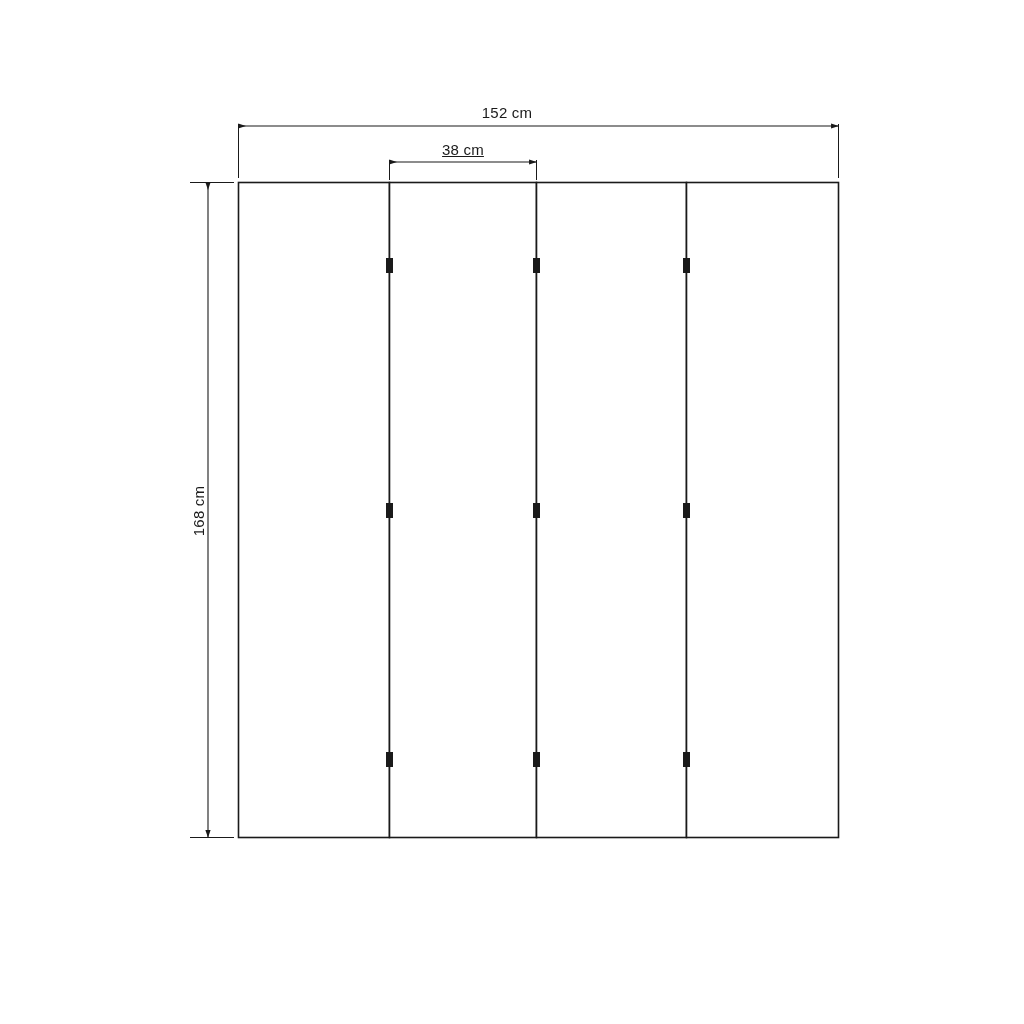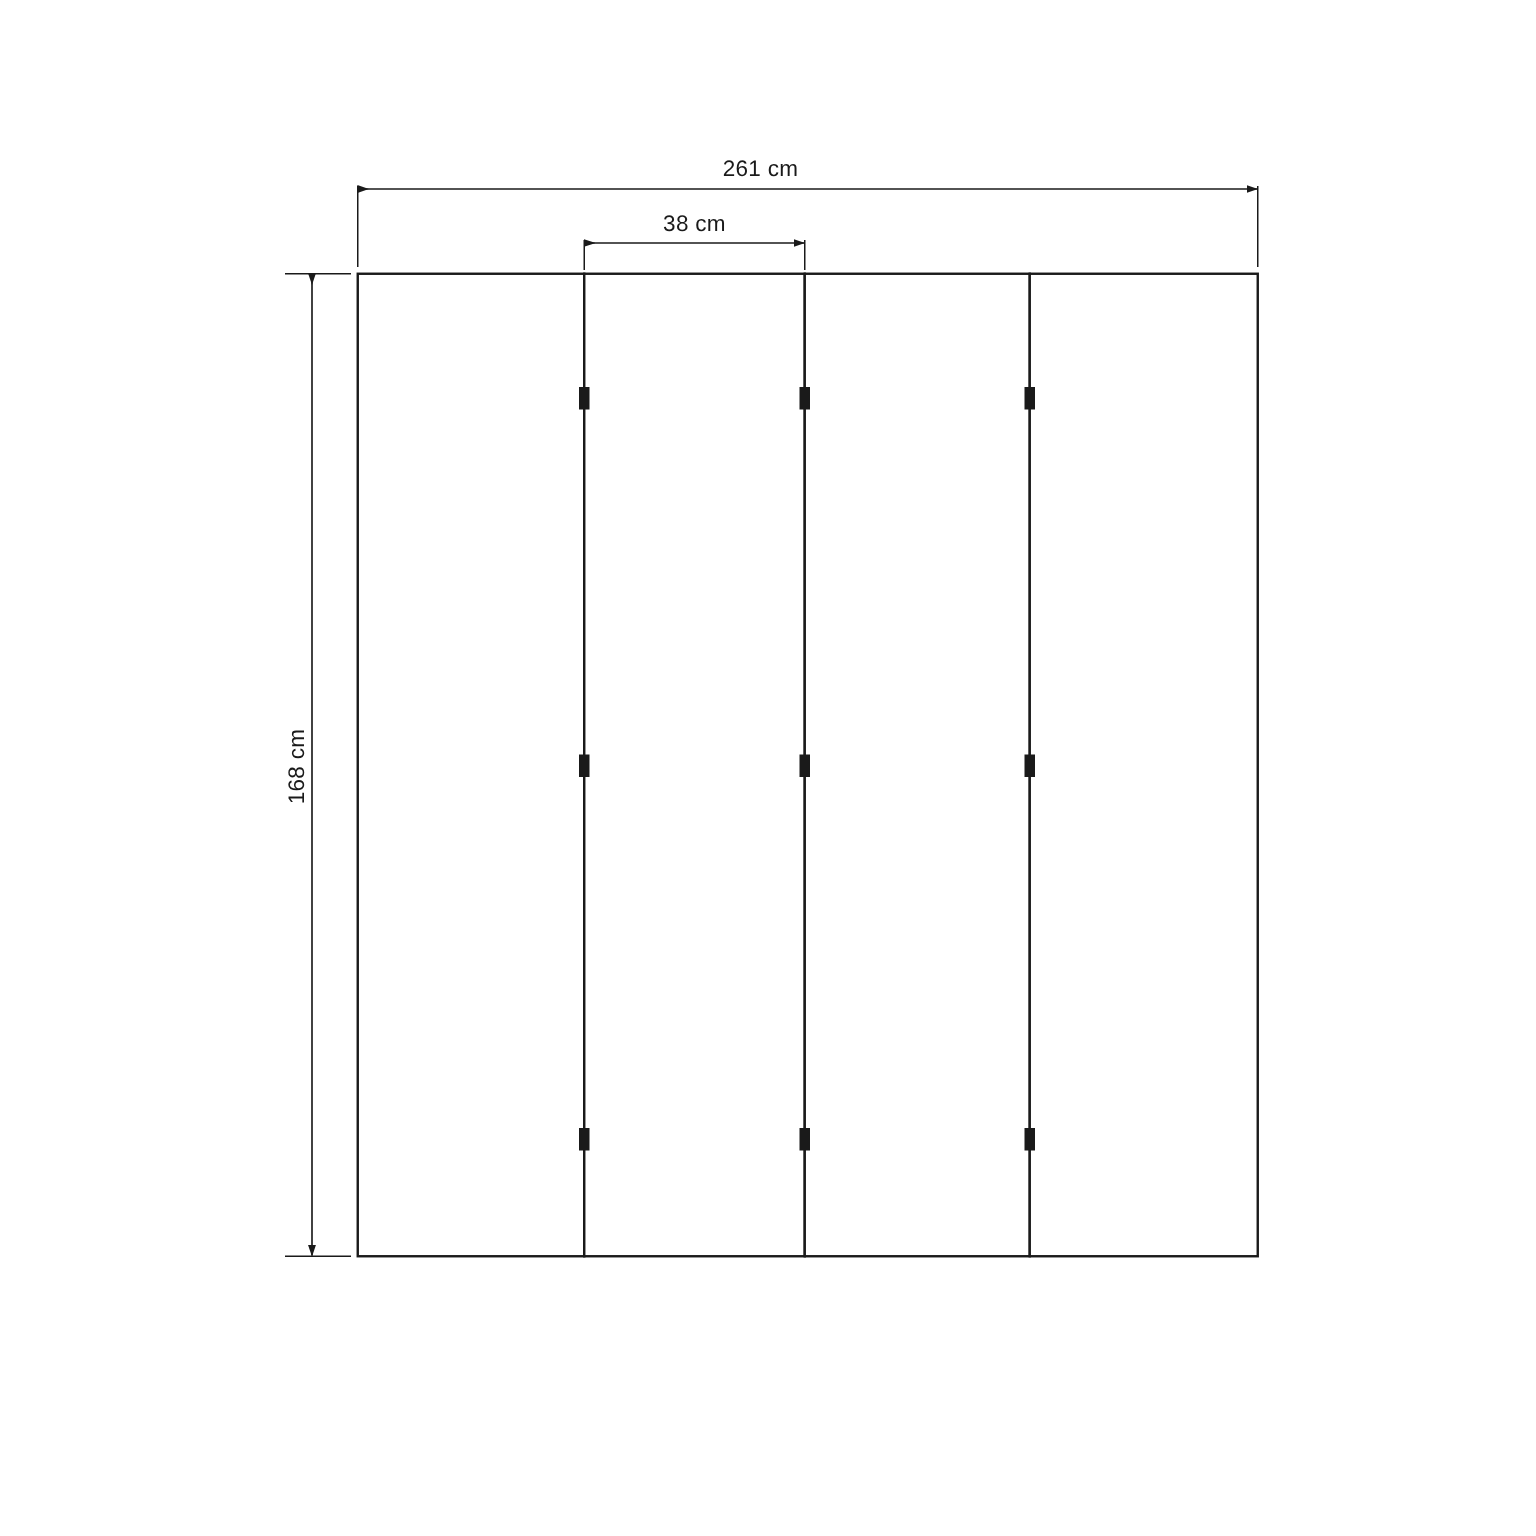--- a/index.html
+++ b/index.html
@@ -35,20 +35,21 @@
   }
   #label-width {
     left: 507px;
     top: 104px;
     transform: translateX(-50%);
   }
   #label-panel {
     left: 463px;
     top: 141px;
     transform: translateX(-50%);
+    text-decoration: underline;
   }
   #label-height {
     left: 198px;
     top: 511px;
     transform: translate(-50%, -50%) rotate(-90deg);
     transform-origin: center center;
   }
 </style>
 </head>
 <body>
@@ -99,19 +100,19 @@
       <line x1="390" y1="162" x2="536" y2="162" stroke="#1a1a1a" stroke-width="1.1" marker-start="url(#arrowStart)" marker-end="url(#arrowEnd)"></line>
     </g>
 
     <g>
       <line x1="234" y1="182.5" x2="190" y2="182.5" stroke="#1a1a1a" stroke-width="1"></line>
       <line x1="234" y1="837.5" x2="190" y2="837.5" stroke="#1a1a1a" stroke-width="1"></line>
       <line x1="208" y1="183" x2="208" y2="837" stroke="#1a1a1a" stroke-width="1.1" marker-start="url(#arrowStart)" marker-end="url(#arrowEnd)"></line>
     </g>
   </svg>
 
-  <div class="dim-label" id="label-width">261 cm</div>
+  <div class="dim-label" id="label-width">152 cm</div>
 
   <div class="dim-label" id="label-panel">38 cm</div>
 
   <div class="dim-label" id="label-height">168 cm</div>
 
 </div>
 
 </body></html>

